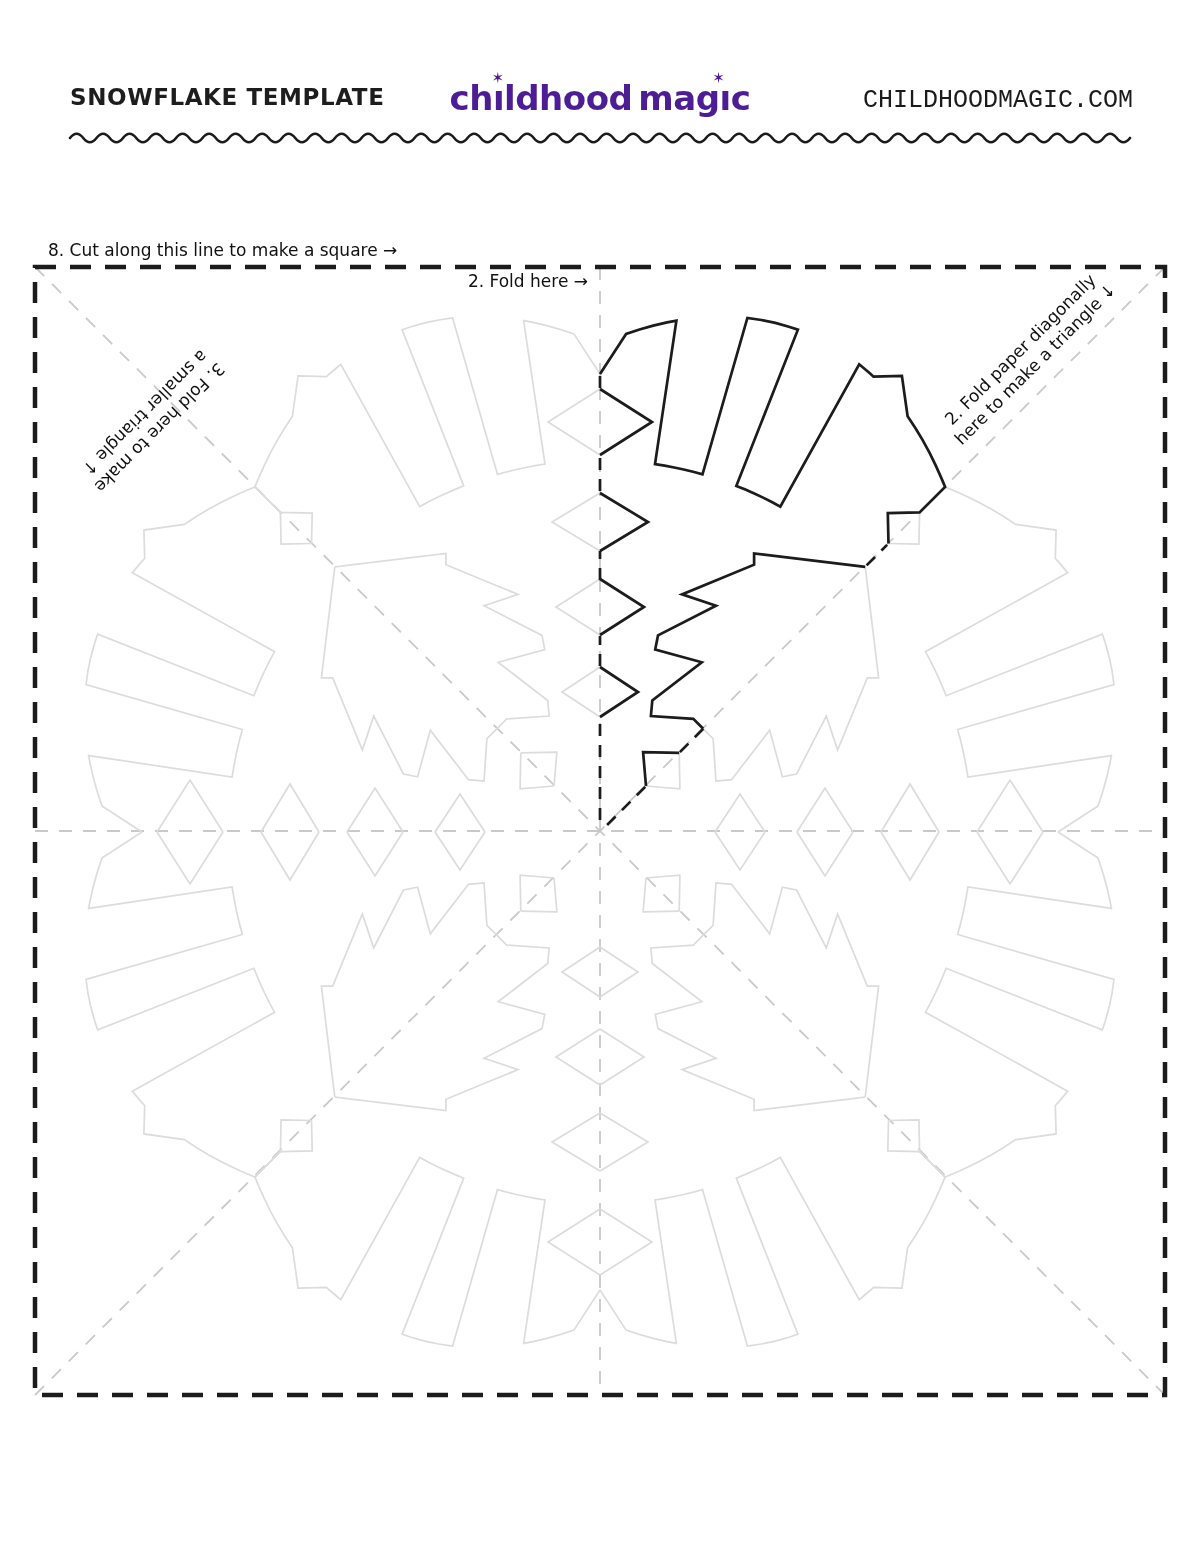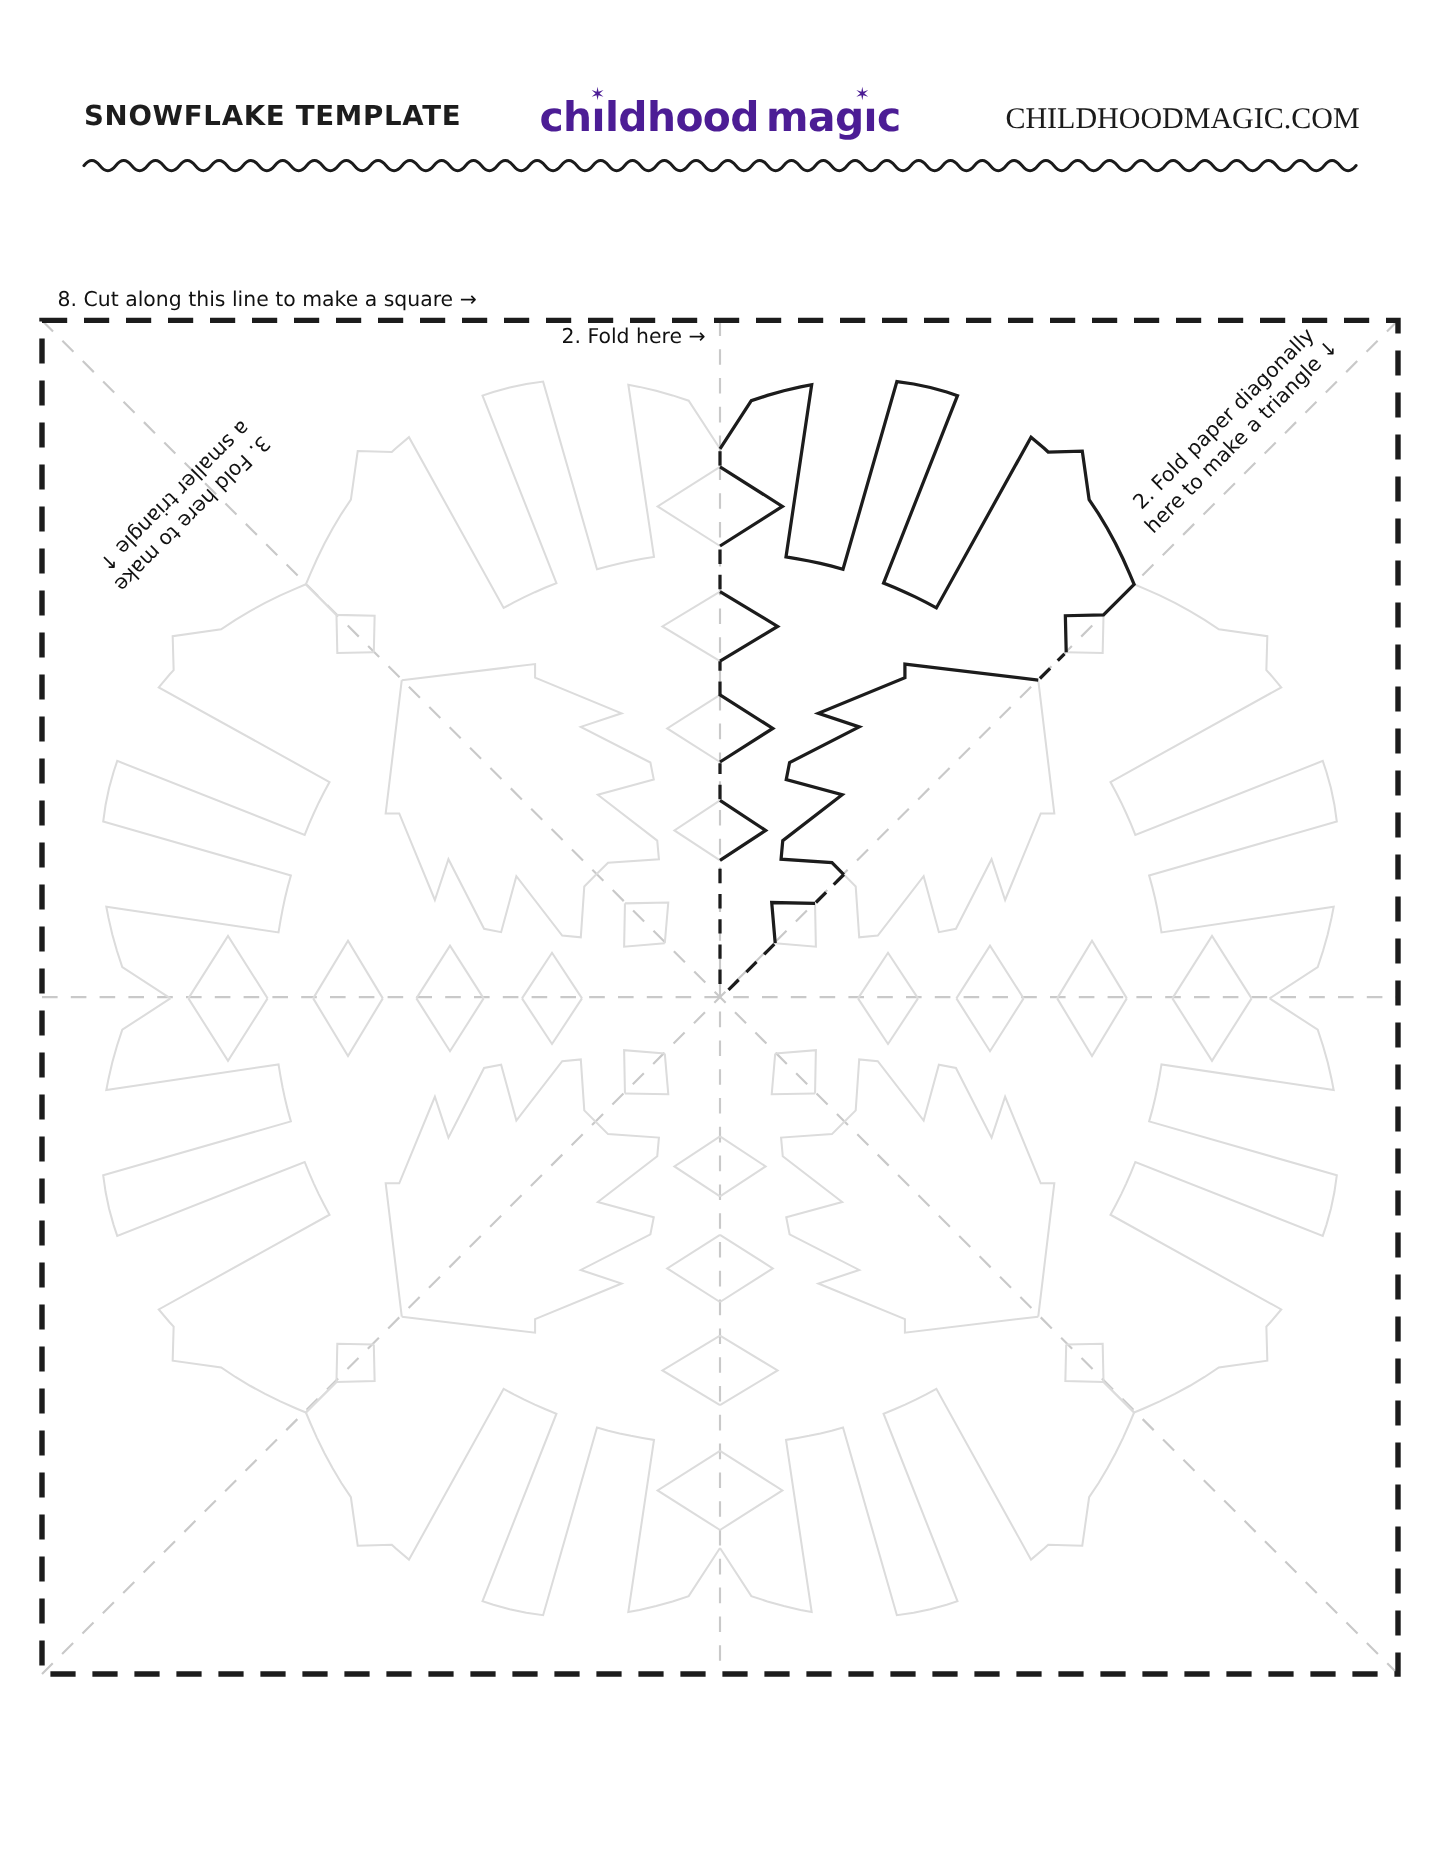--- a/index.html
+++ b/index.html
@@ -8,21 +8,21 @@
   
   .doc-title{position:absolute;left:70px;top:84px;font-size:23px;font-weight:bold;
              letter-spacing:0.6px;color:#1d1d1d;}
   .logo{position:absolute;left:50%;top:78px;transform:translateX(-50%);
         font-size:34px;font-weight:bold;letter-spacing:-0.5px;color:#4c1d95;white-space:nowrap;}
   .logo .word{position:relative;display:inline-block;}
   .logo .word+.word{margin-left:6px;text-align:center;}
   .logo .sparkle{position:absolute;font-size:15px;top:-9px;letter-spacing:0;}
   .logo .sparkle.s1{left:42px;}
   .logo .sparkle.s2{left:74px;}
-  .website{position:absolute;right:67px;top:86px;font-family:Liberation Serif, serif;
+  .website{position:absolute;right:67px;top:86px;font-family:Liberation Mono, monospace;
            font-size:25px;font-weight:500;color:#1b1b1b;letter-spacing:0px;}
   
   svg.canvas{position:absolute;left:0;top:0;}
   .step{position:absolute;font-size:17px;line-height:21px;color:#111;}
   .step-1{left:48px;top:240px;}
   .step-4{left:440px;top:271px;width:148px;text-align:right;}
   .step-5{left:607px;top:271px;}
   .step-2{left:908px;top:336px;width:240px;text-align:center;transform:rotate(-45deg);}
   .step-3{left:62px;top:399px;width:180px;text-align:center;transform:rotate(135deg);}
 </style>

